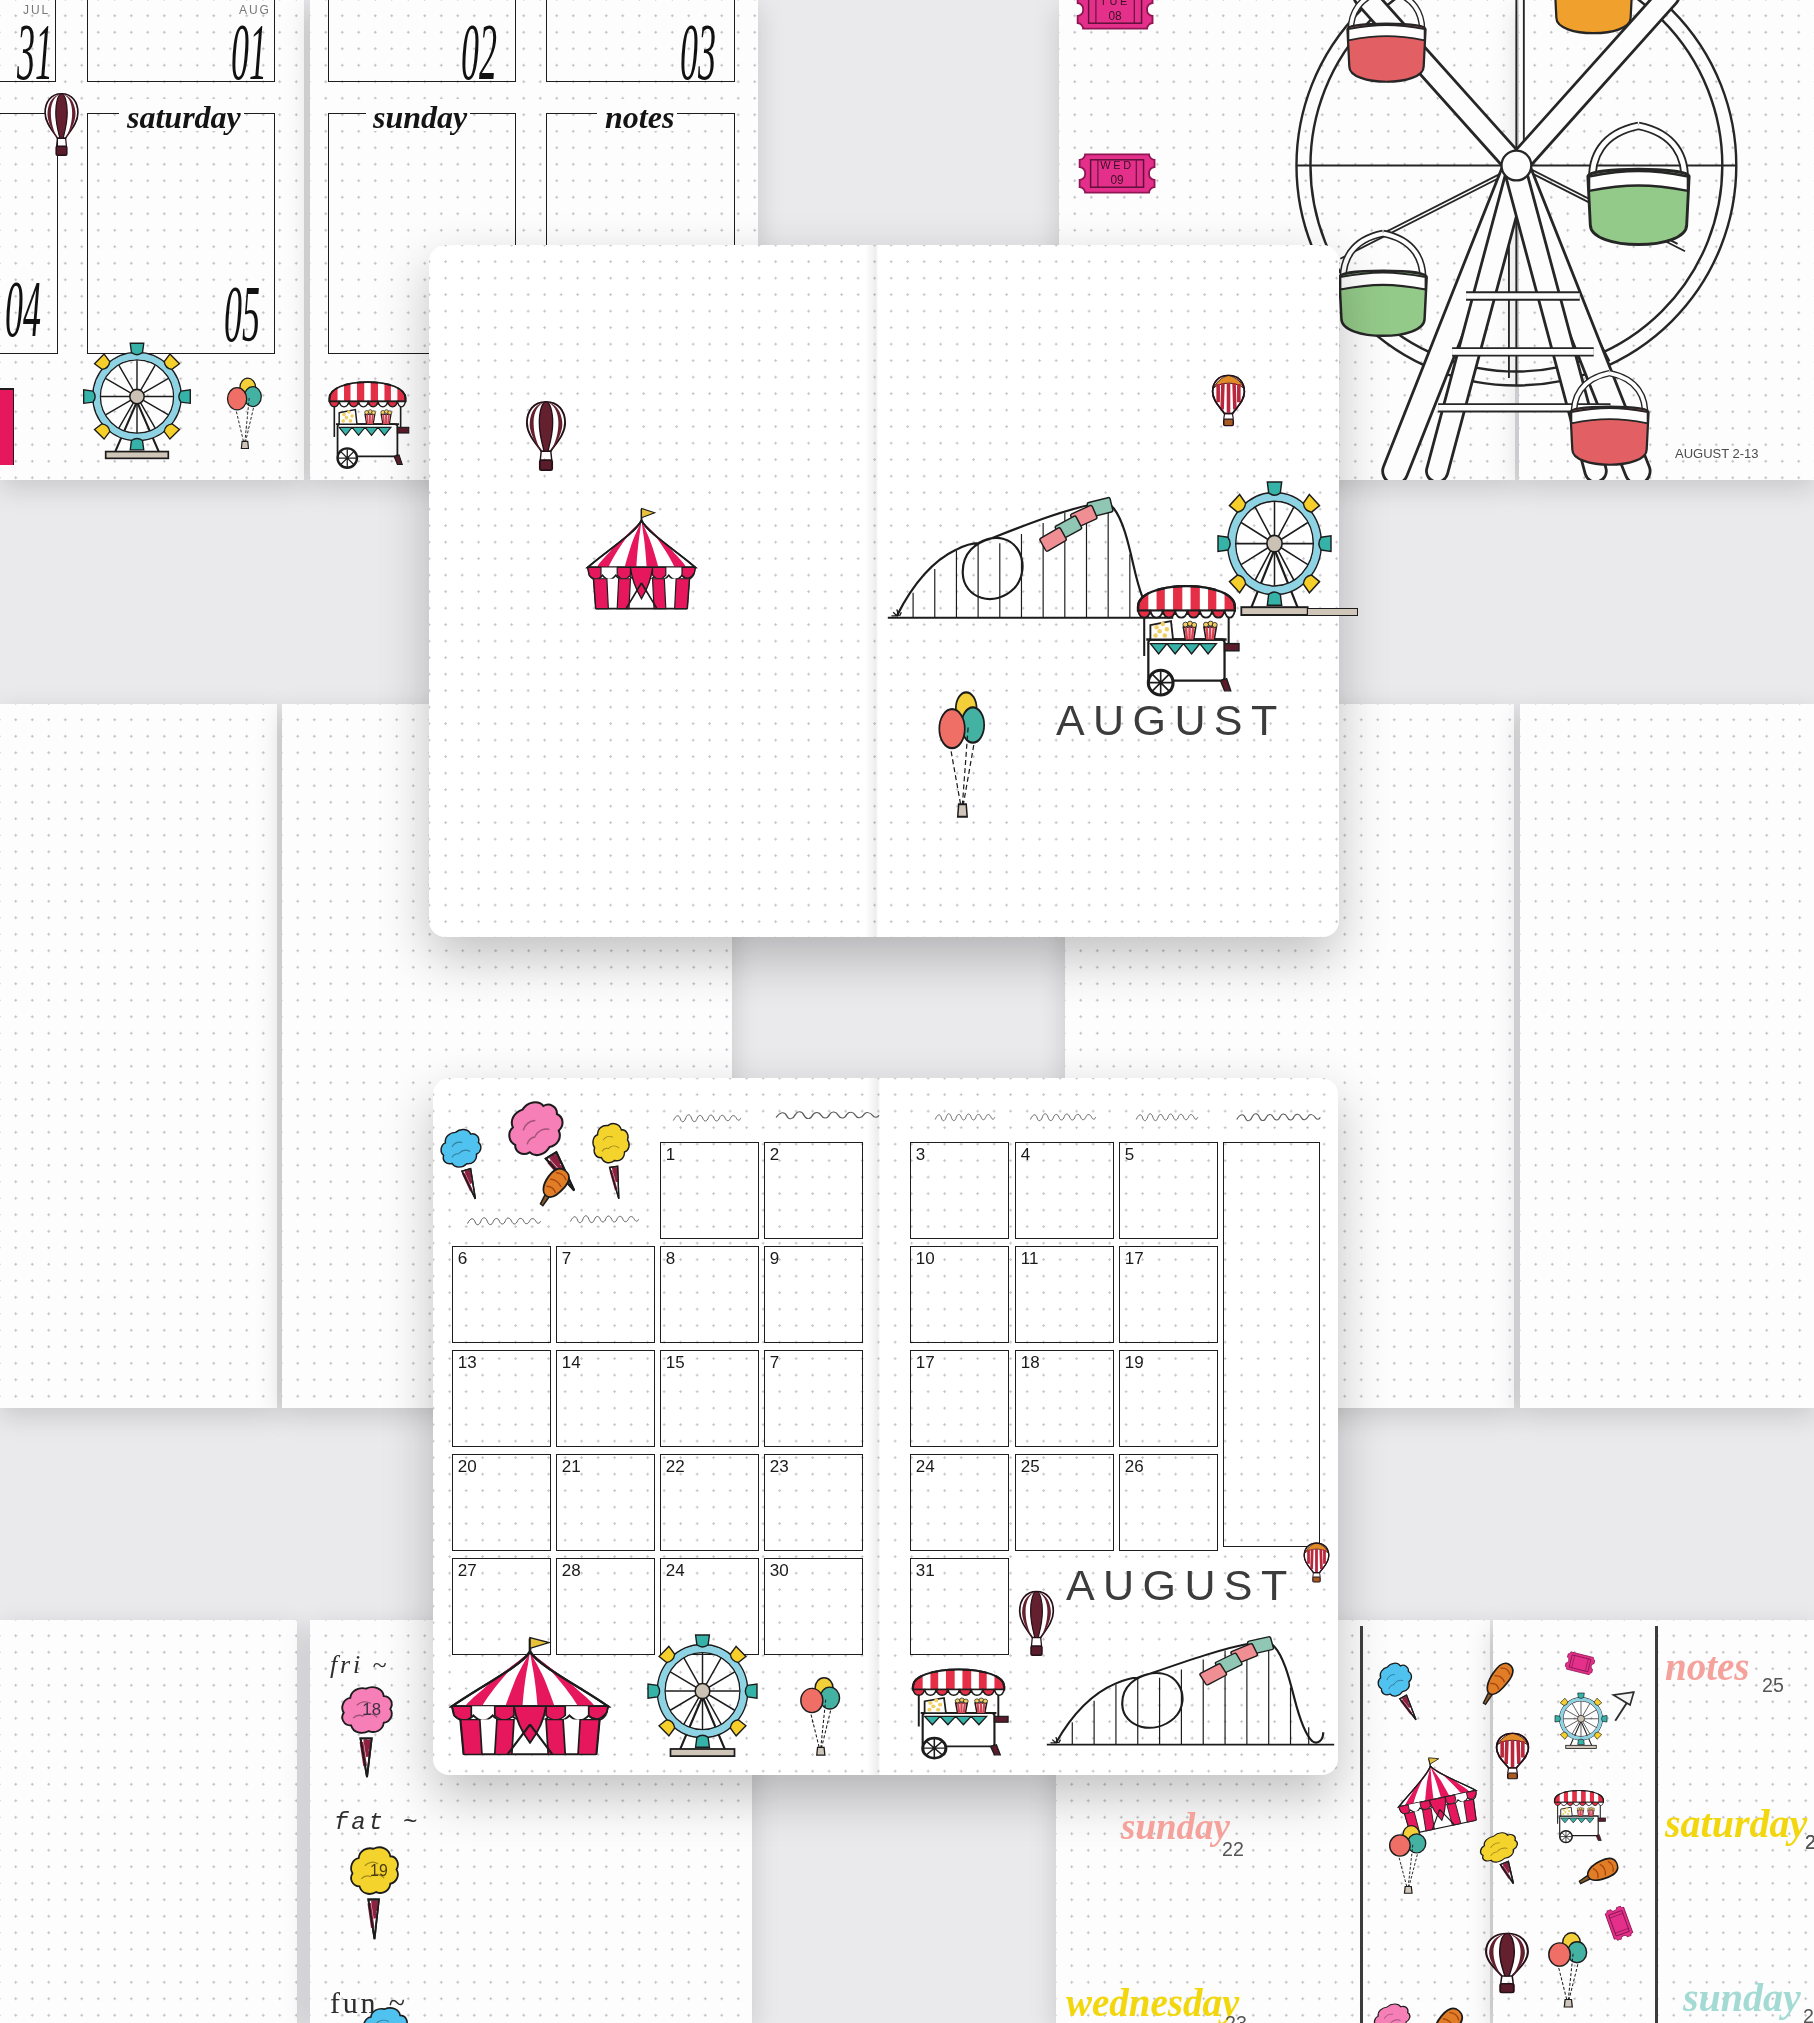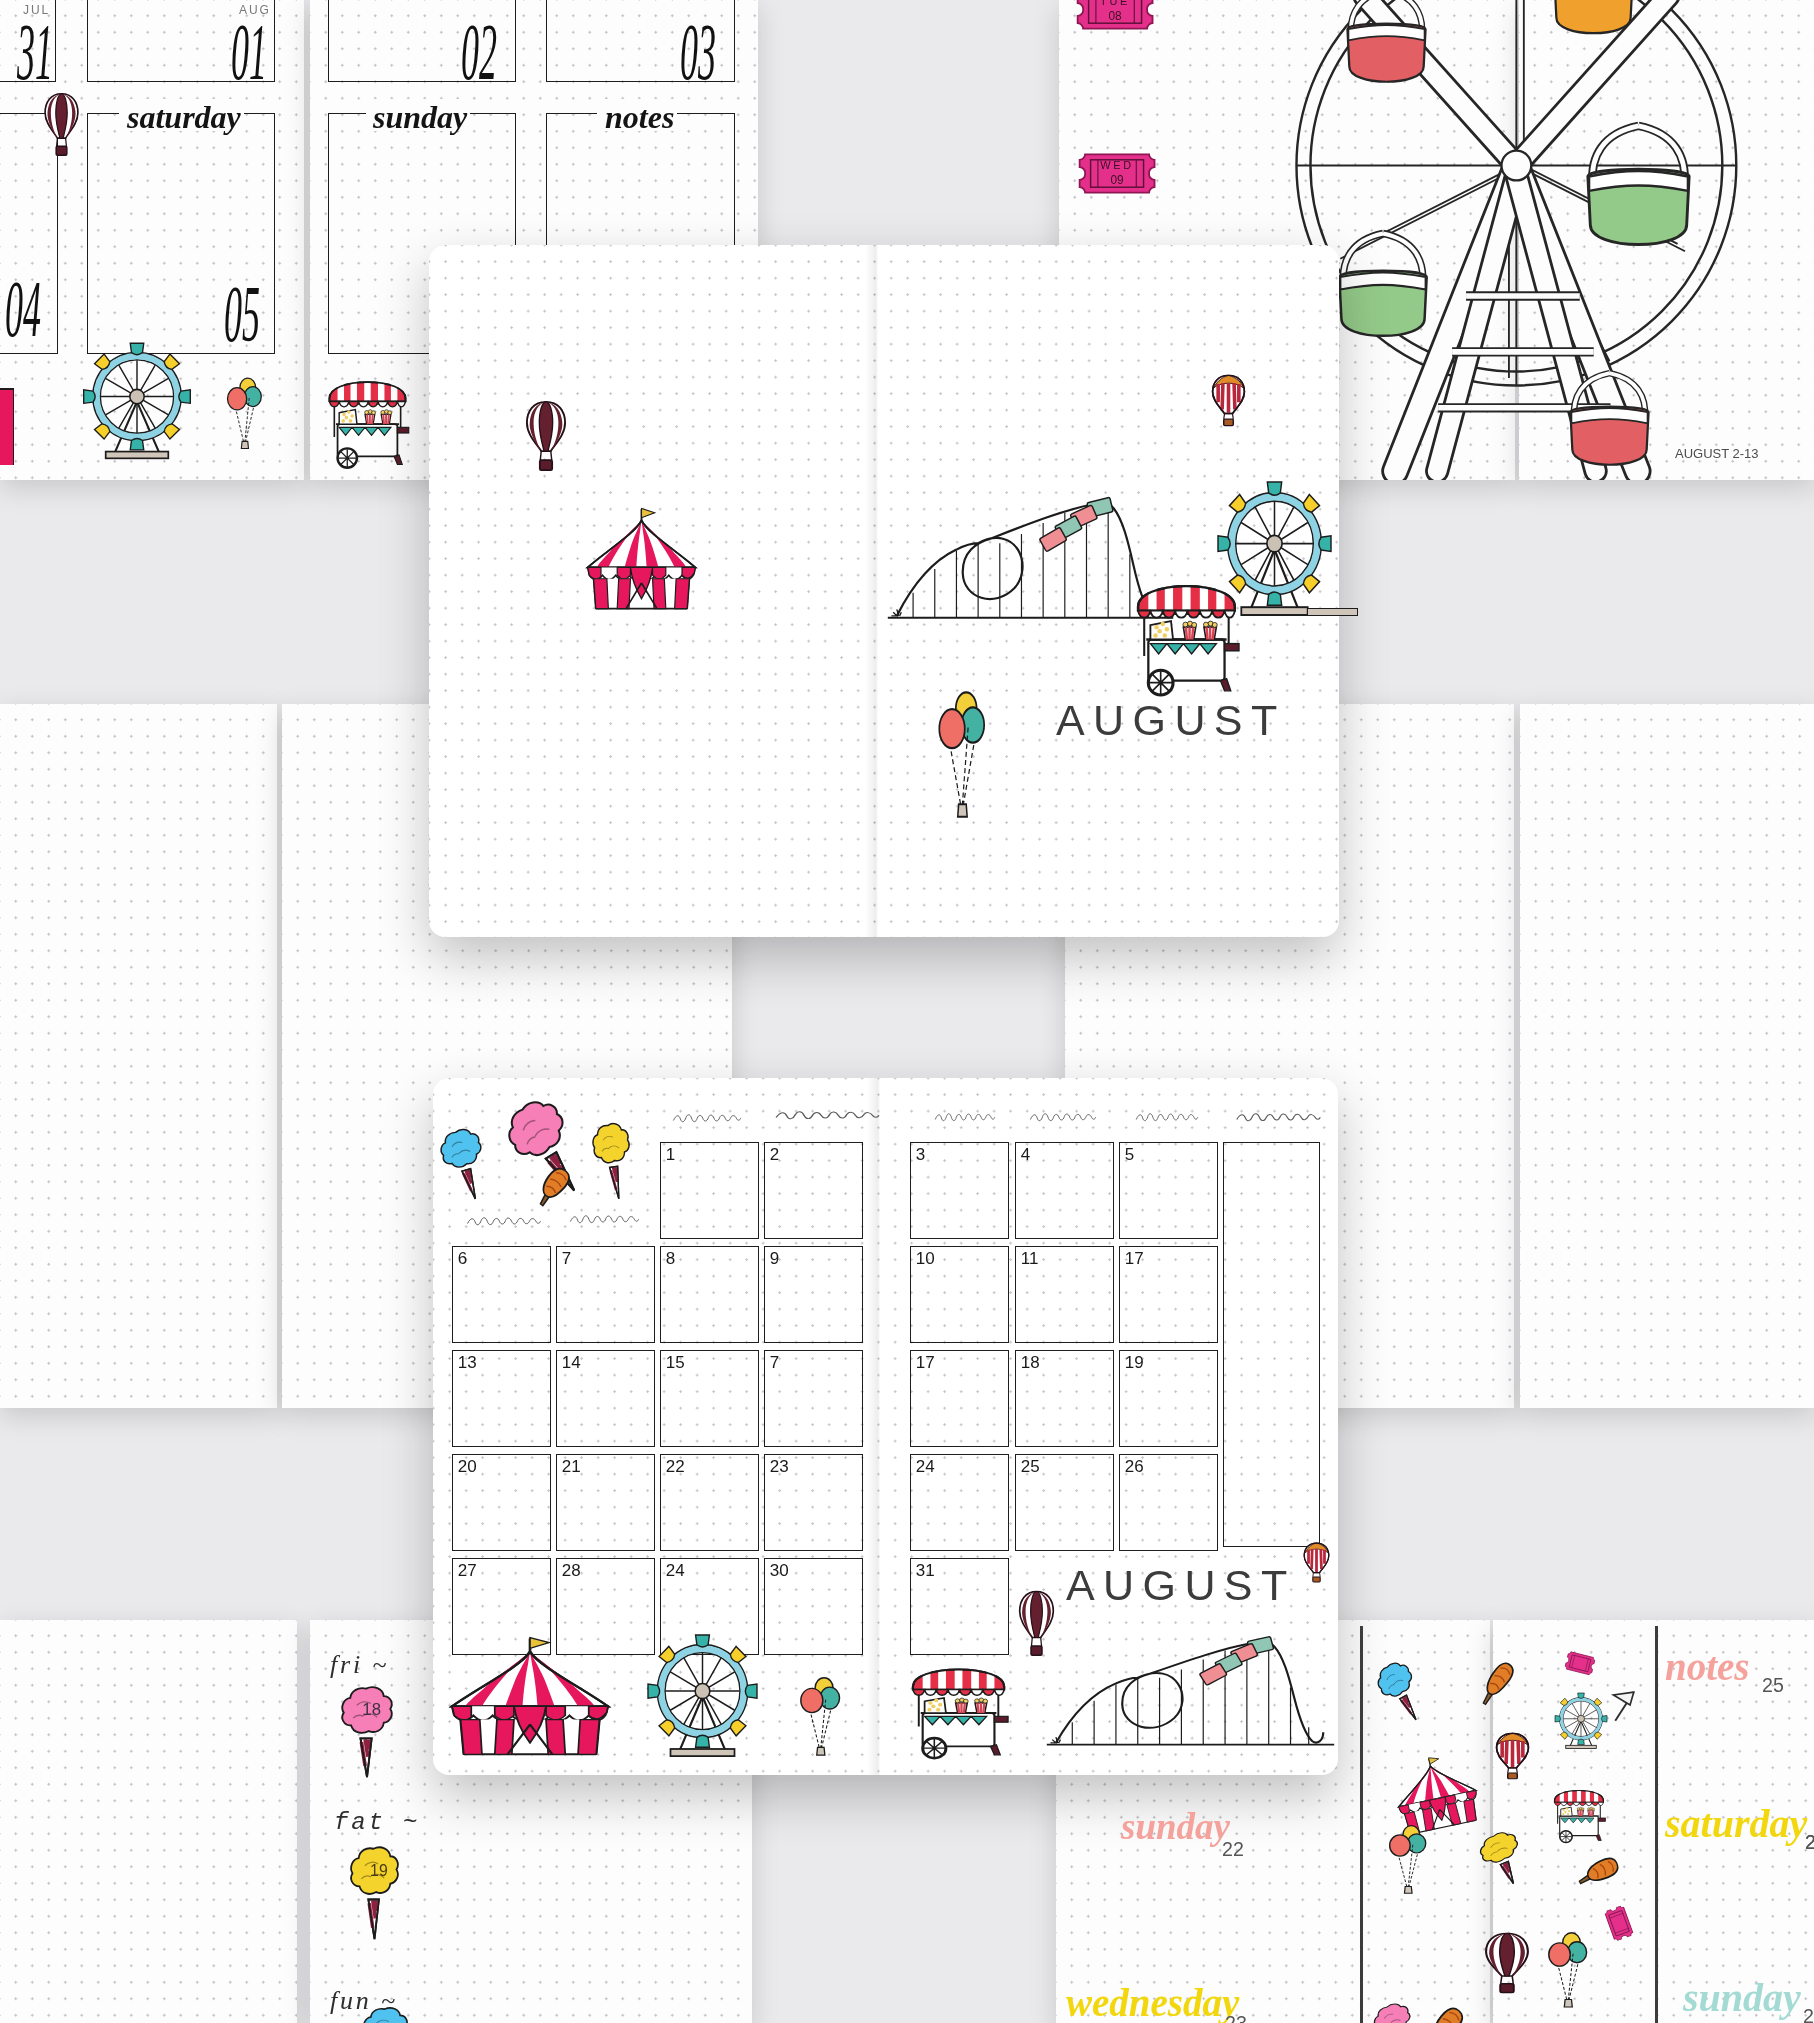--- a/index.html
+++ b/index.html
@@ -578,21 +578,21 @@
       <text x="24" y="33" font-size="18" fill="#403040" font-family="Liberation Sans">18</text>
     </svg>
 
 <div class="ab" style="left:334px;top:1809px;font-family:Liberation Mono, monospace;font-style:italic;font-size:24px;color:#2e2e2e;letter-spacing:2.8px">fat&nbsp;~</div>
 
 <svg class="ab" style="left:349px;top:1845px;color:#f5d32d" width="51" height="95" viewBox="0 0 58 101" preserveAspectRatio="none">
       <use href="#cc"></use>
       <text x="24" y="33" font-size="18" fill="#4a3c10" font-family="Liberation Sans">19</text>
     </svg>
 
-<div class="ab" style="left:330px;top:1986px;font-family:'Liberation Serif',serif;font-style:italic;font-size:26px;color:#2e2e2e;letter-spacing:2.8px">fun&nbsp;~</div>
+<div class="ab" style="left:330px;top:1986px;font-family:'Liberation Serif',serif;font-size:30px;color:#2e2e2e;letter-spacing:2.8px">fun&nbsp;~</div>
 
 <svg class="ab" style="left:362px;top:2006px;color:#4fc2f0" width="47" height="79" viewBox="0 0 58 101" preserveAspectRatio="none">
       <use href="#cc"></use>
     </svg>
 
 <div class="bscript" style="left:1121px;top:1805px;font-size:37px;color:#f4a29b">sunday</div>
 
 <div class="ab" style="left:1222px;top:1838px;font-size:19.6px;color:#555">22</div>
 
 <div class="bscript" style="left:1066px;top:1980px;font-size:39px;color:#f2d70e">wednesday</div>

